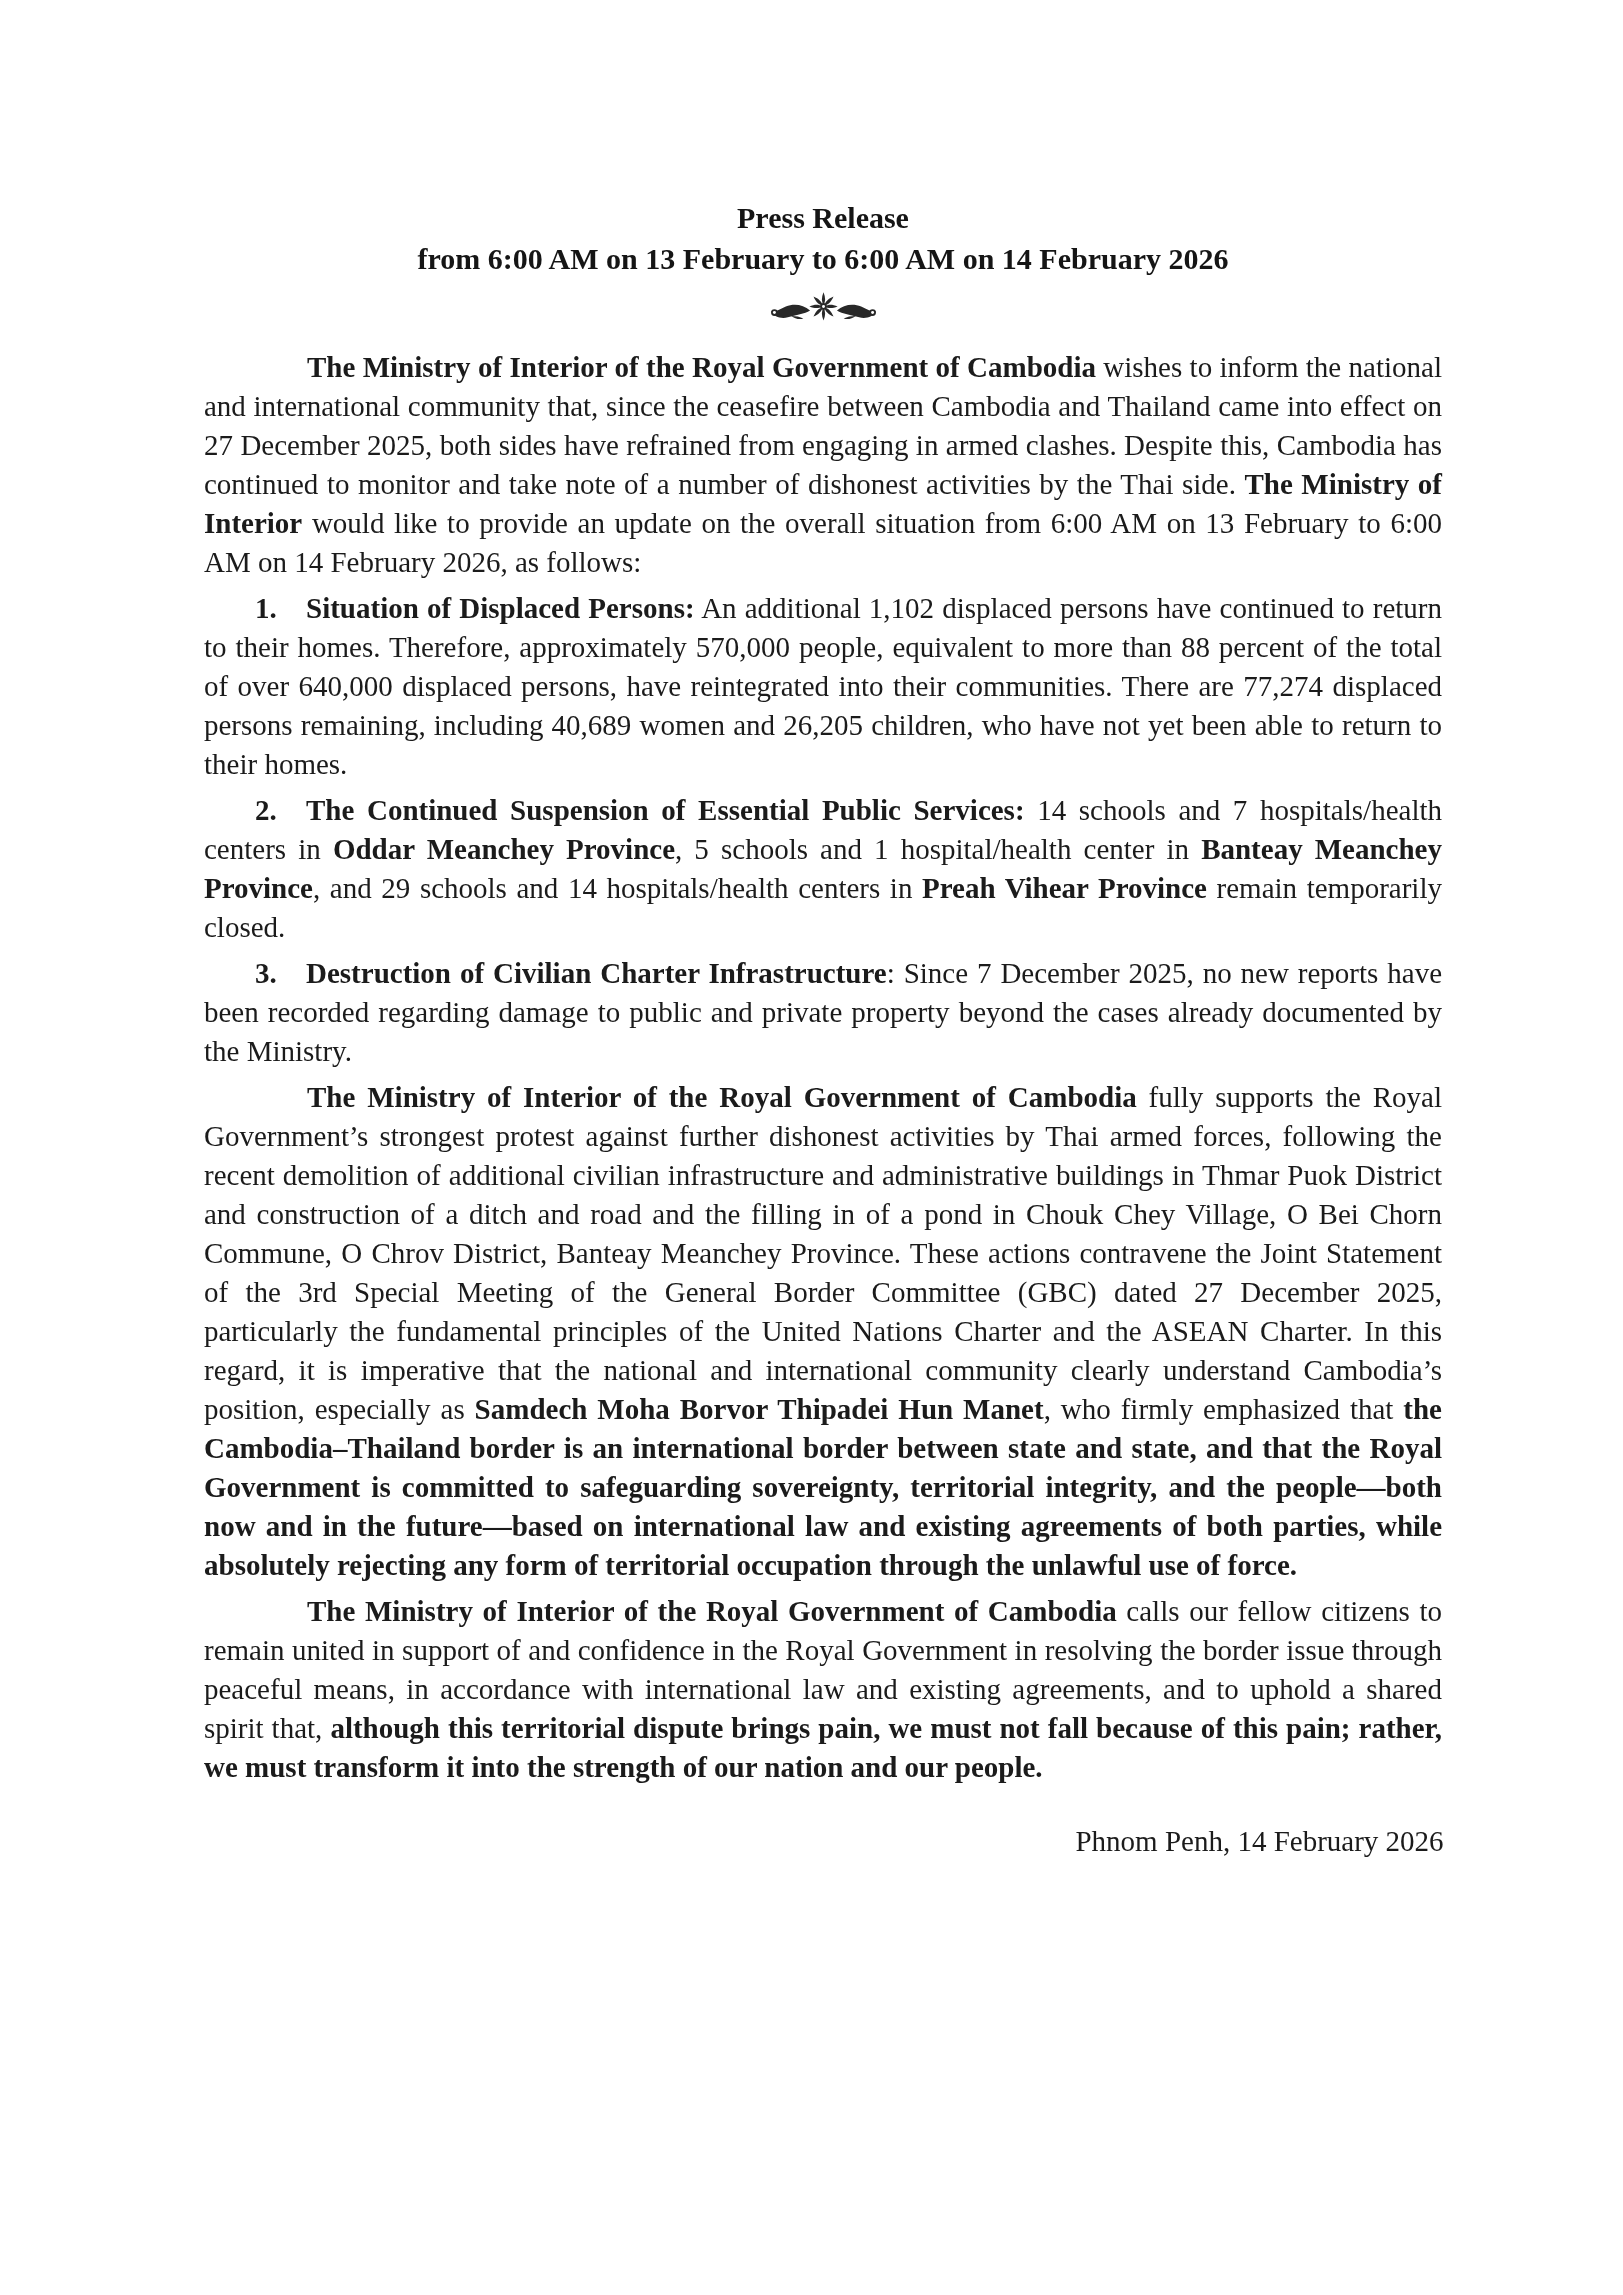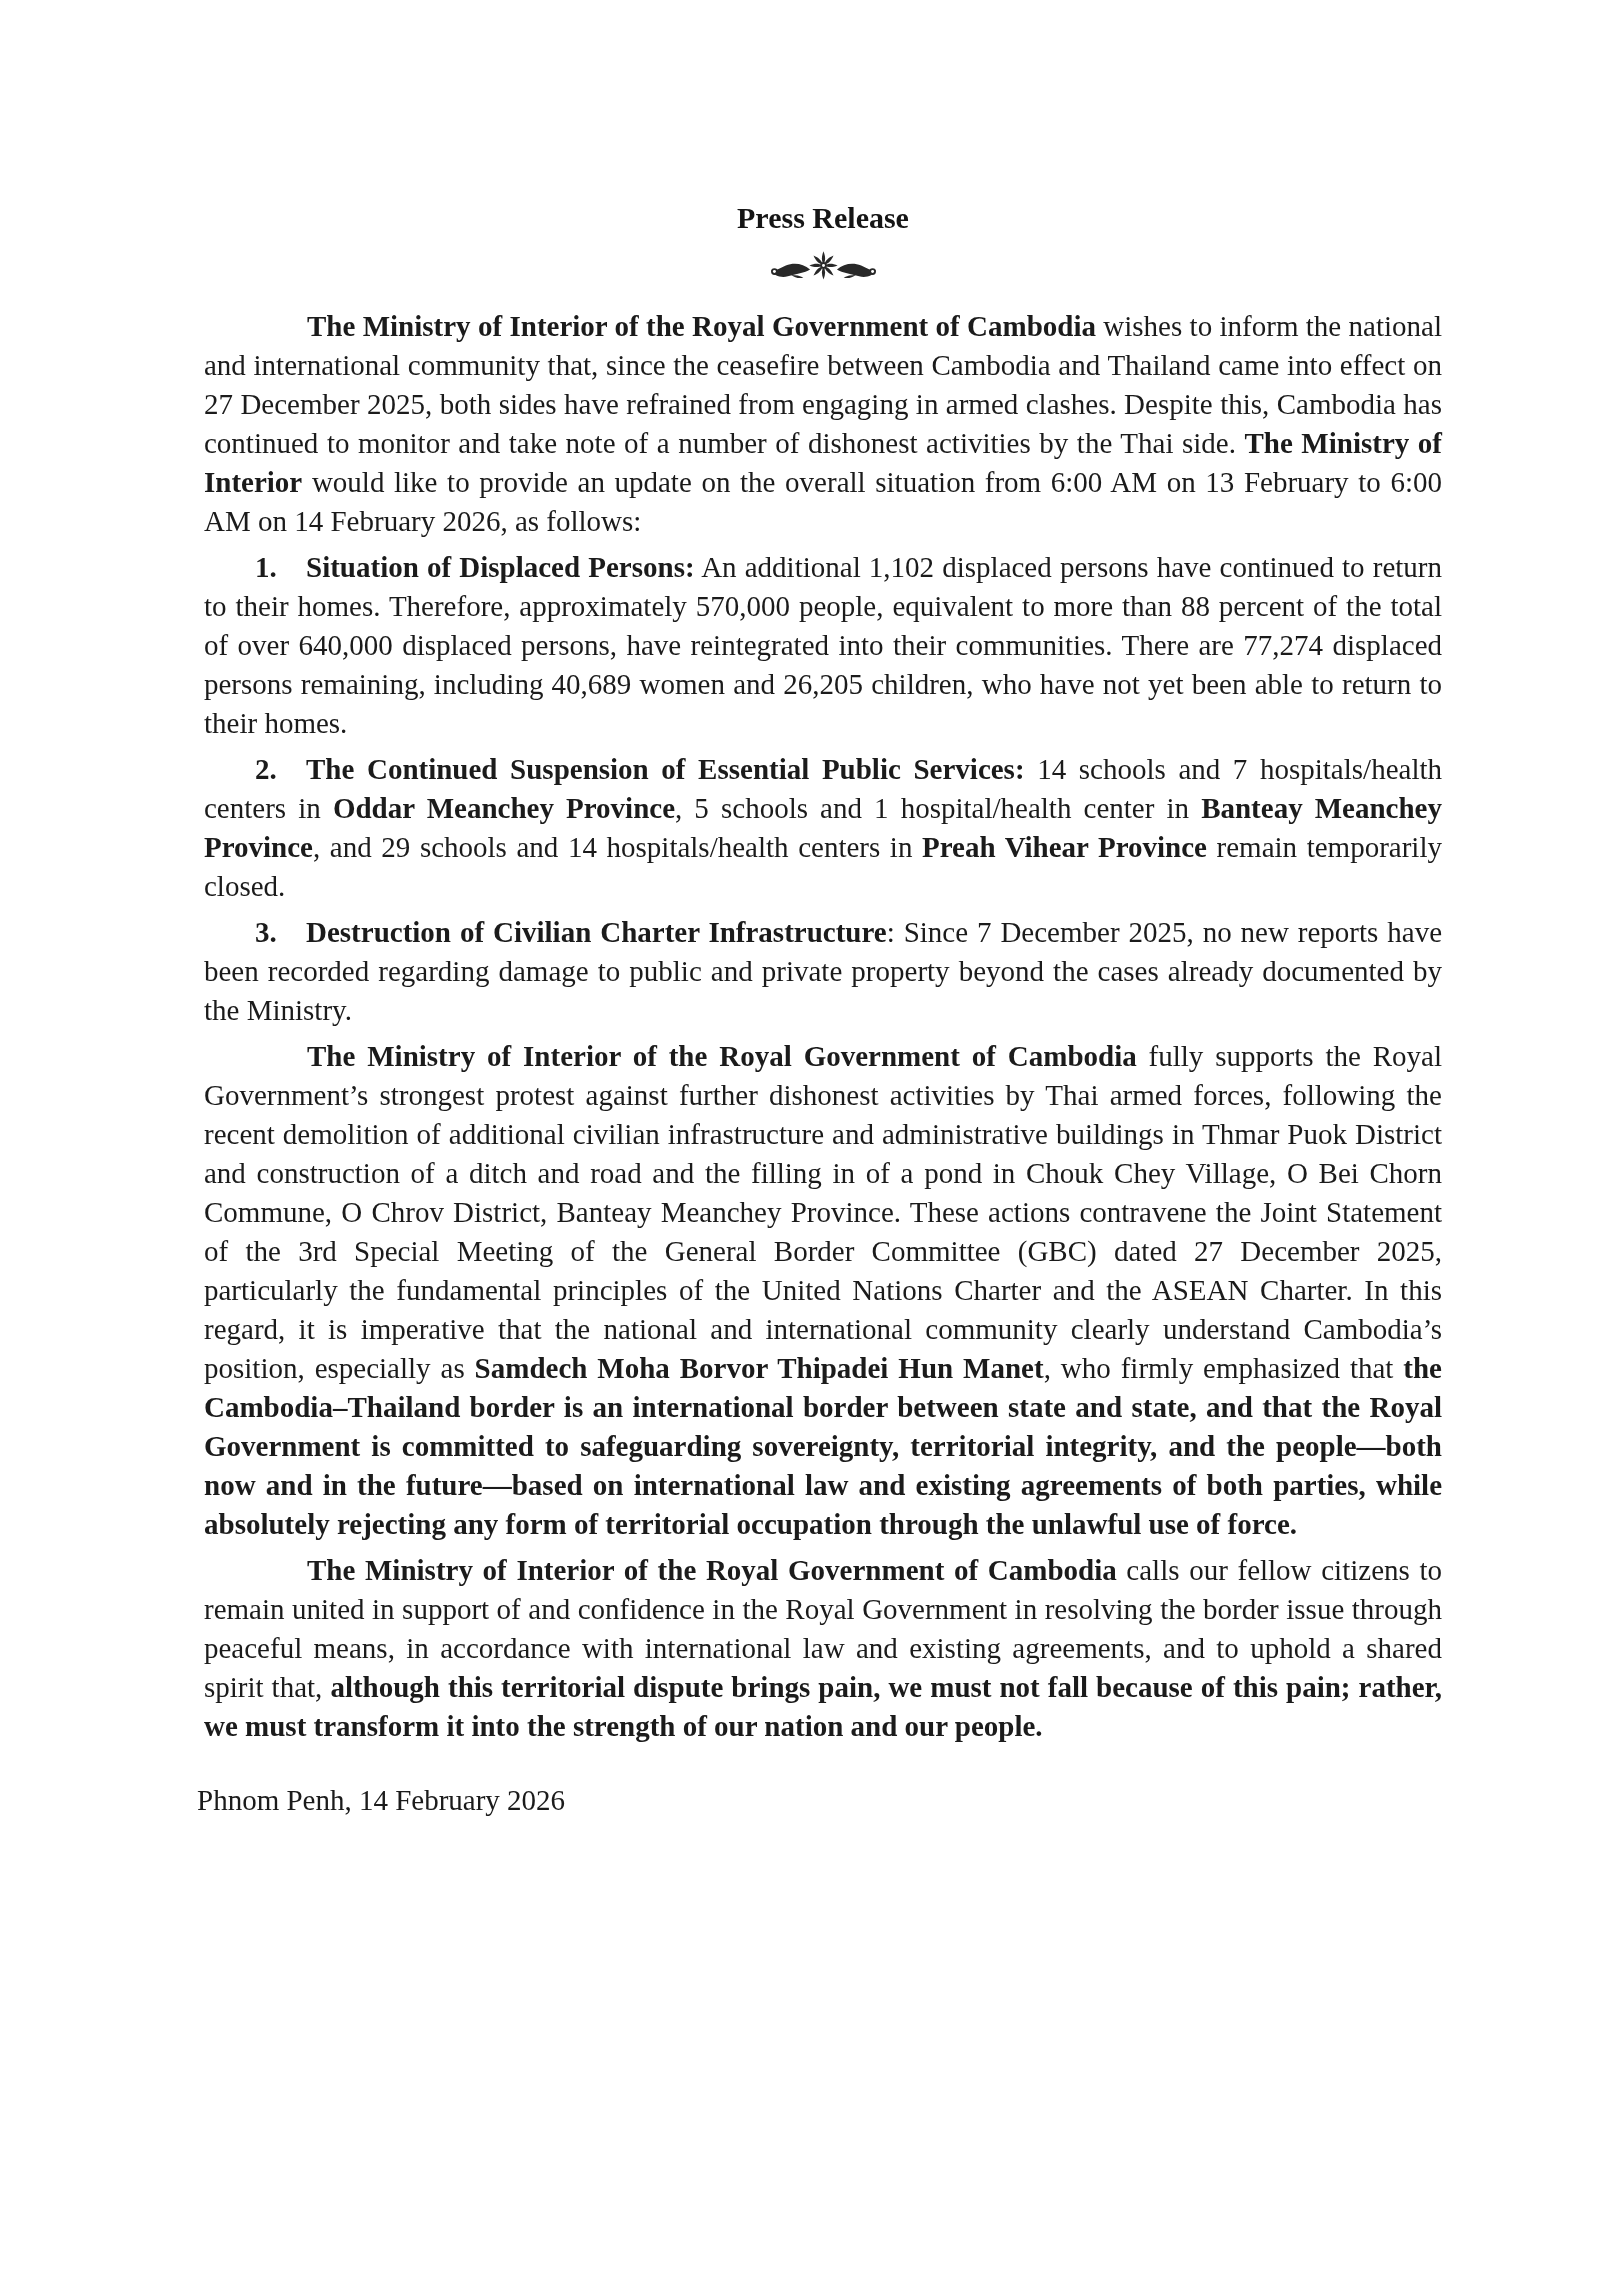--- a/index.html
+++ b/index.html
@@ -43,30 +43,32 @@
     display: inline-block;
     margin-left: 51px;
     width: 51px;
     font-weight: bold;
   }
   .b { font-weight: bold; }
   .dateline {
     margin-top: 35px;
     font-size: 29px;
     line-height: 39px;
+    text-align: right;
     padding-right: 5.4px;
   }
 </style>
 </head>
 <body>
 
 <div class="page">
 
   <header class="doc-title">
     <div>Press Release</div>
+    <div>from 6:00 AM on 13 February to 6:00 AM on 14 February 2026</div>
   </header>
 
   <div class="ornament">
     <svg width="119" height="39" viewBox="0 0 176 58" xmlns="http://www.w3.org/2000/svg">
       <g fill="#282828">
 
         <g transform="translate(88,26)">
           <path d="M0,-21 C3.2,-13 3.2,-7 0,-2 C-3.2,-7 -3.2,-13 0,-21 Z"></path>
           <path d="M0,-21 C3.2,-13 3.2,-7 0,-2 C-3.2,-7 -3.2,-13 0,-21 Z" transform="rotate(45)"></path>
           <path d="M0,-21 C3.2,-13 3.2,-7 0,-2 C-3.2,-7 -3.2,-13 0,-21 Z" transform="rotate(90)"></path>

